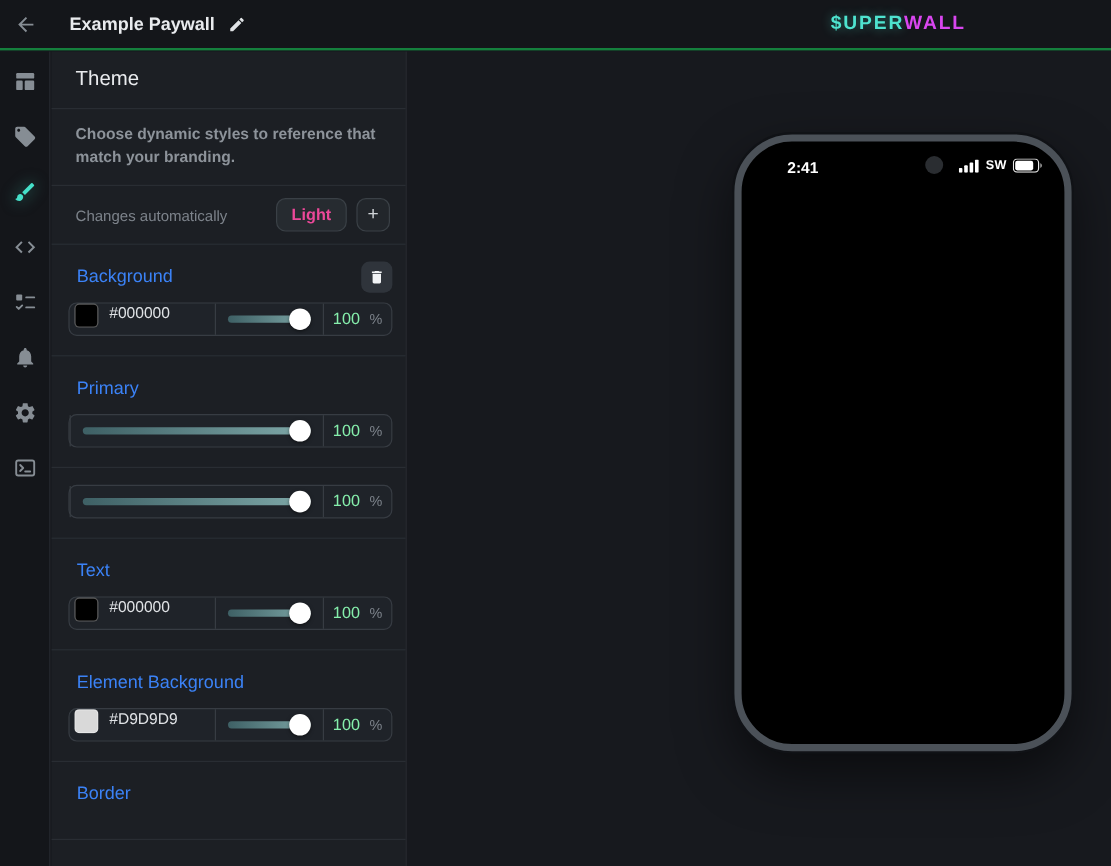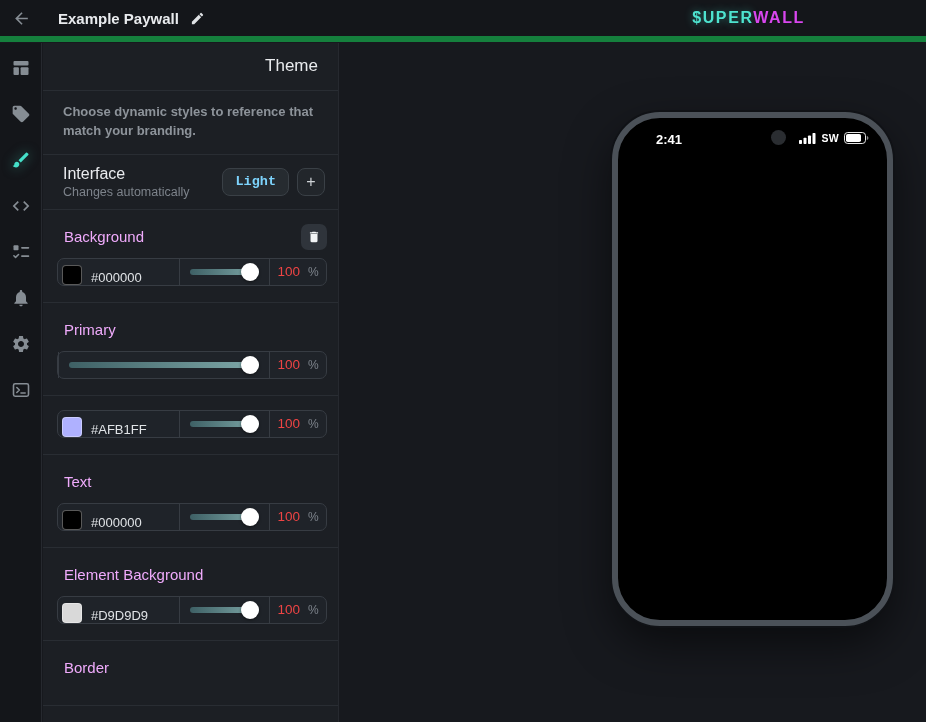--- a/index.html
+++ b/index.html
@@ -5,21 +5,21 @@
   * { margin:0; padding:0; box-sizing:border-box; }
   html,body { width:926px; height:722px; }
   body {
     position:relative; overflow:hidden;
     background:#17191e; color:#e9ebee;
     font-family:"Liberation Sans", sans-serif;
   }
   
   .topbar {
     position:absolute; top:0; left:0; right:0; height:42px;
-    background:#14161a; border-bottom:6px solid #15803d;
+    background:#14161a; border-bottom:2px solid #15803d;
     display:flex; align-items:center; z-index:5;
   }
   .back-btn { width:42px; height:42px; display:flex; align-items:center; justify-content:center; cursor:pointer; }
   .back-btn svg { fill:#868d94; }
   .doc-title { margin-left:16px; font-size:15px; font-weight:700; color:#e9ebee; }
   .edit-btn { margin-left:11px; display:flex; align-items:center; cursor:pointer; }
   .edit-btn svg { fill:#dfe2e5; }
   .logo { margin-left:auto; margin-right:121px; font-size:16px; font-weight:800; letter-spacing:1.6px; white-space:nowrap; }
   .logo .teal { color:#4ee3cf; text-shadow:0 0 9px rgba(78,227,207,.45); }
   .logo .white { color:#d946ef; }
@@ -35,67 +35,67 @@
   .rail-item svg { width:20px; height:20px; fill:#868d94; stroke:none; }
   .rail-item.stroke svg { fill:none; stroke:#868d94; stroke-width:1.9; stroke-linecap:round; stroke-linejoin:round; }
   .rail-item.active svg { fill:#45e0c9; filter:drop-shadow(0 0 6px rgba(69,224,201,.55)); }
 
   
   .panel {
     position:absolute; top:43px; left:43px; width:296px; bottom:0;
     background:#1c1f24; border-right:1px solid #26292f;
   }
   .p-section { border-bottom:1px solid #292d33; }
-  .theme-title { padding:13px 20px 14px; font-size:17px; font-weight:500; color:#e9ebee;text-align:right; }
+  .theme-title { padding:13px 20px 14px; font-size:17px; font-weight:500; color:#e9ebee; }
   .theme-desc { padding:12px 22px 13px 20px; font-size:13px; line-height:1.45; color:#8d939a;font-weight:bold; }
   .interface-row { padding:10px 13px 10px 20px; display:flex; align-items:center; }
   .interface-meta { flex:1; }
   .interface-label { font-size:16px; color:#e9ebee; }
   .interface-sub { font-size:12.5px; color:#7d838b; margin-top:2px; }
   .mode-btn {
     padding:4px 12px; height:28px; border-radius:8px;
     background:#262b30; border:1px solid #3a4046;
-    color:#7dd3fc; font-size:13.5px; font-weight:600; cursor:pointer;
-    font-family:Liberation Mono, monospace;
+    color:#ec4899; font-size:13.5px; font-weight:600; cursor:pointer;
+    font-family:Liberation Sans, sans-serif;
   }
   .add-btn {
     width:28px; height:28px; margin-left:8px; border-radius:8px;
     background:#22262b; border:1px solid #3a4046;
     color:#cfd3d7; font-size:16px; line-height:1; cursor:pointer;
     font-family:"Liberation Sans", sans-serif;
   }
 
   
   .color-section { padding:14px 11px 16px 14px; border-bottom:1px solid #292d33; }
   .color-head { display:flex; align-items:center; justify-content:space-between; min-height:26px; margin-bottom:8px; }
-  .color-label { font-size:15px; color:#f0abfc; margin-left:7px; }
+  .color-label { font-size:15px; color:#3b82f6; margin-left:7px; }
   .trash-btn {
     width:26px; height:26px; border-radius:7px; border:none;
     background:#2f343b; display:flex; align-items:center; justify-content:center; cursor:pointer;
   }
   .trash-btn svg { fill:#f2f4f6; }
   .control-row {
     height:28px; display:flex; align-items:stretch;
     background:#1f2329; border:1px solid #373c43; border-radius:7px;
   }
-  .cell-hex { display:flex; align-items:flex-end; flex:0 0 121px; padding-left:4px; }
+  .cell-hex { display:flex; align-items:flex-start; flex:0 0 121px; padding-left:4px; }
   .swatch { width:20px; height:20px; border-radius:4px; border:1px solid rgba(255,255,255,.35); flex:0 0 20px; }
   .hex-input {
     margin-left:9px; width:78px; background:none; border:none; outline:none;
     color:#e0e3e6; font-size:13px; font-family:"Liberation Sans", sans-serif; padding:0;
   }
   .vdiv { width:1px; background:#373c43; }
   .cell-slider { flex:1; display:flex; align-items:center; padding:0 10px; }
   .slider { position:relative; width:100%; height:18px; cursor:pointer; }
   .slider-track { position:absolute; top:6px; left:0; right:0; height:6px; border-radius:3px;
     background:linear-gradient(90deg,#3e6065,#7fa9a9); }
   .slider-thumb { position:absolute; right:0; top:0; width:18px; height:18px; border-radius:50%;
     background:#fff; box-shadow:0 1px 3px rgba(0,0,0,.5); }
   .cell-percent { flex:0 0 56px; display:flex; align-items:center; justify-content:center; gap:8px; }
-  .pct-val { font-size:13.5px; color:#ef4444; }
+  .pct-val { font-size:13.5px; color:#86efac; }
   .pct-unit { font-size:12px; color:#7d838b; }
 
   
   .canvas { position:absolute; left:340px; top:43px; right:0; bottom:0; background:#17191e; }
   .phone {
     position:absolute; left:272px; top:69px; width:281px; height:514px;
     border-radius:48px; background:#000; border:6px solid #4b5158;
     box-shadow:0 0 0 2px #101216, 0 18px 45px rgba(0,0,0,.55);
   }
   .screen { position:absolute; inset:1px; border-radius:41px; background:#000; overflow:hidden; }
@@ -172,21 +172,20 @@
       <path d="M12 15.5h5"></path>
     </svg>
   </div>
 </nav>
 
 <aside class="panel">
   <div class="p-section theme-title">Theme</div>
   <div class="p-section theme-desc">Choose dynamic styles to reference that match your branding.</div>
   <div class="p-section interface-row">
     <div class="interface-meta">
-      <div class="interface-label">Interface</div>
       <div class="interface-sub">Changes automatically</div>
     </div>
     <button class="mode-btn">Light</button>
     <button class="add-btn">+</button>
   </div>
   <div id="color-sections">
   <section class="color-section">
     <div class="color-head">
       <div class="color-label">Background</div>
       <button class="trash-btn">
@@ -231,24 +230,20 @@
       <div class="vdiv"></div>
       <div class="cell-percent">
         <span class="pct-val">100</span>
         <span class="pct-unit">%</span>
       </div>
     </div>
   </section>
 
   <section class="color-section">
     <div class="control-row">
-      <div class="cell-hex">
-        <div class="swatch" style="background: rgb(175, 177, 255);"></div>
-        <input class="hex-input" type="text" value="#AFB1FF" style="">
-      </div>
       <div class="vdiv"></div>
       <div class="cell-slider">
         <div class="slider">
           <div class="slider-track"></div>
           <div class="slider-thumb"></div>
         </div>
       </div>
       <div class="vdiv"></div>
       <div class="cell-percent">
         <span class="pct-val">100</span>

